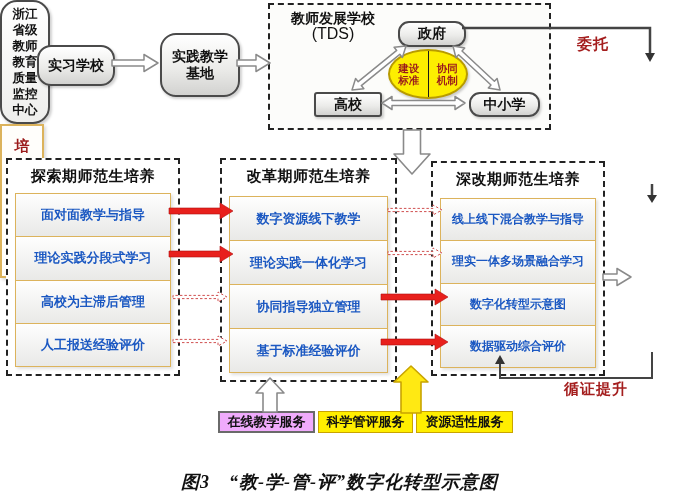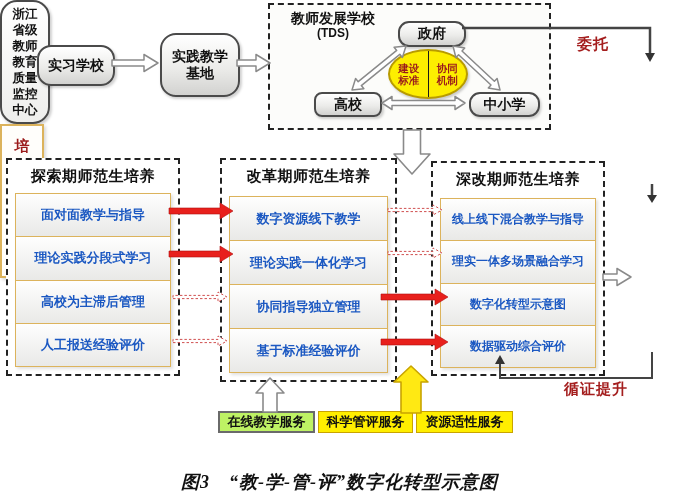--- a/index.html
+++ b/index.html
@@ -10,23 +10,23 @@
   .pill{position:absolute;border:2px solid #4a4a4a;border-radius:14px;
         background:linear-gradient(180deg,#ffffff 0%,#ececea 55%,#d2d2d0 100%);
         display:flex;align-items:center;justify-content:center;text-align:center;
         font-weight:bold;box-shadow:1.5px 2px 2.5px rgba(0,0,0,.18);}
   .node-intern{left:37px;top:45px;width:74px;height:37px;font-size:14px;}
   .node-base{left:160px;top:33px;width:76px;height:60px;font-size:14px;border-radius:16px;}
   .node-base span{display:block;width:60px;word-break:break-all;line-height:17px;}
   
   .tds{left:268px;top:3px;width:279px;height:123px;border:2.5px dashed #222;background:#fcfcfa;}
   .tds-title{left:281px;top:11px;width:104px;text-align:center;font-weight:bold;font-size:14px;line-height:15px;}
-  .tds-sub{font-size:12px;font-weight:bold;}
+  .tds-sub{font-size:16px;font-weight:normal;}
   .pill-gov{left:398px;top:21px;width:64px;height:22px;font-size:14px;border-radius:11px;text-align:center;}
-  .pill-uni{left:314px;top:92px;width:64px;height:21px;font-size:14px;border-radius:8px;align-items:center;}
+  .pill-uni{left:314px;top:92px;width:64px;height:21px;font-size:14px;border-radius:3px;align-items:center;}
   .pill-sch{left:469px;top:92px;width:67px;height:21px;font-size:14px;border-radius:11px;}
   .ellipse{left:388px;top:49px;width:76px;height:46px;border:2px solid #b89b00;border-radius:50%;
            background:#fdee00;display:flex;align-items:center;box-shadow:1.5px 2px 2.5px rgba(0,0,0,.2);}
   .ellipse .half{flex:1;display:flex;align-items:center;justify-content:center;align-self:stretch;}
   .ellipse .half.rt{border-left:1.5px solid #1a1a1a;}
   .ellipse span{display:block;width:23px;word-break:break-all;text-align:center;
                 font-size:10.5px;font-weight:bold;color:#9b1b1b;line-height:12px;}
   
   .monitor{left:628px;top:63px;width:46px;height:120px;border:2px solid #4a4a4a;border-radius:17px;
            background:linear-gradient(180deg,#fff,#eeeeec);display:flex;align-items:center;justify-content:center;
@@ -53,21 +53,21 @@
        background:linear-gradient(180deg,#fefefe 0%,#e9e9e7 100%);border-top:1.5px solid #dcb35c;}
   .row:first-child{border-top:none;}
   .c2 .row{font-size:12px;}
   
   .red-label{position:absolute;color:#a41e1e;font-weight:bold;font-size:15px;letter-spacing:1px;}
   .lbl-weituo{left:577px;top:35px;}
   .lbl-xunzheng{left:564px;top:380px;}
   
   .svc{position:absolute;top:411px;height:22px;display:flex;align-items:center;justify-content:center;
        font-weight:bold;font-size:13px;box-sizing:border-box;}
-  .svc-0{left:218px;width:97px;background:#bef264;border:2px solid #6a6a6a;}
+  .svc-0{left:218px;width:97px;background:#f0abfc;border:2px solid #6a6a6a;}
   .svc-1{left:318px;width:95px;background:#ffee00;border:1.5px solid #c9a400;}
   .svc-2{left:416px;width:97px;background:#ffee00;border:1.5px solid #c9a400;}
   .platform{left:217px;top:434px;width:301px;height:30px;position:absolute;
             background:linear-gradient(180deg,#d9d9d9,#bdbdbd);border:2px solid #7a7a7a;
             display:flex;align-items:center;justify-content:center;font-weight:bold;font-size:21px;letter-spacing:2px;}
   .caption{position:absolute;left:0;top:470px;width:679px;text-align:center;
            font-family:"Liberation Serif","DejaVu Serif",serif;font-style:italic;font-weight:bold;
            font-size:18px;letter-spacing:1px;}
   #arrow-layer{position:absolute;left:0;top:0;pointer-events:none;z-index:10;}
 </style>

